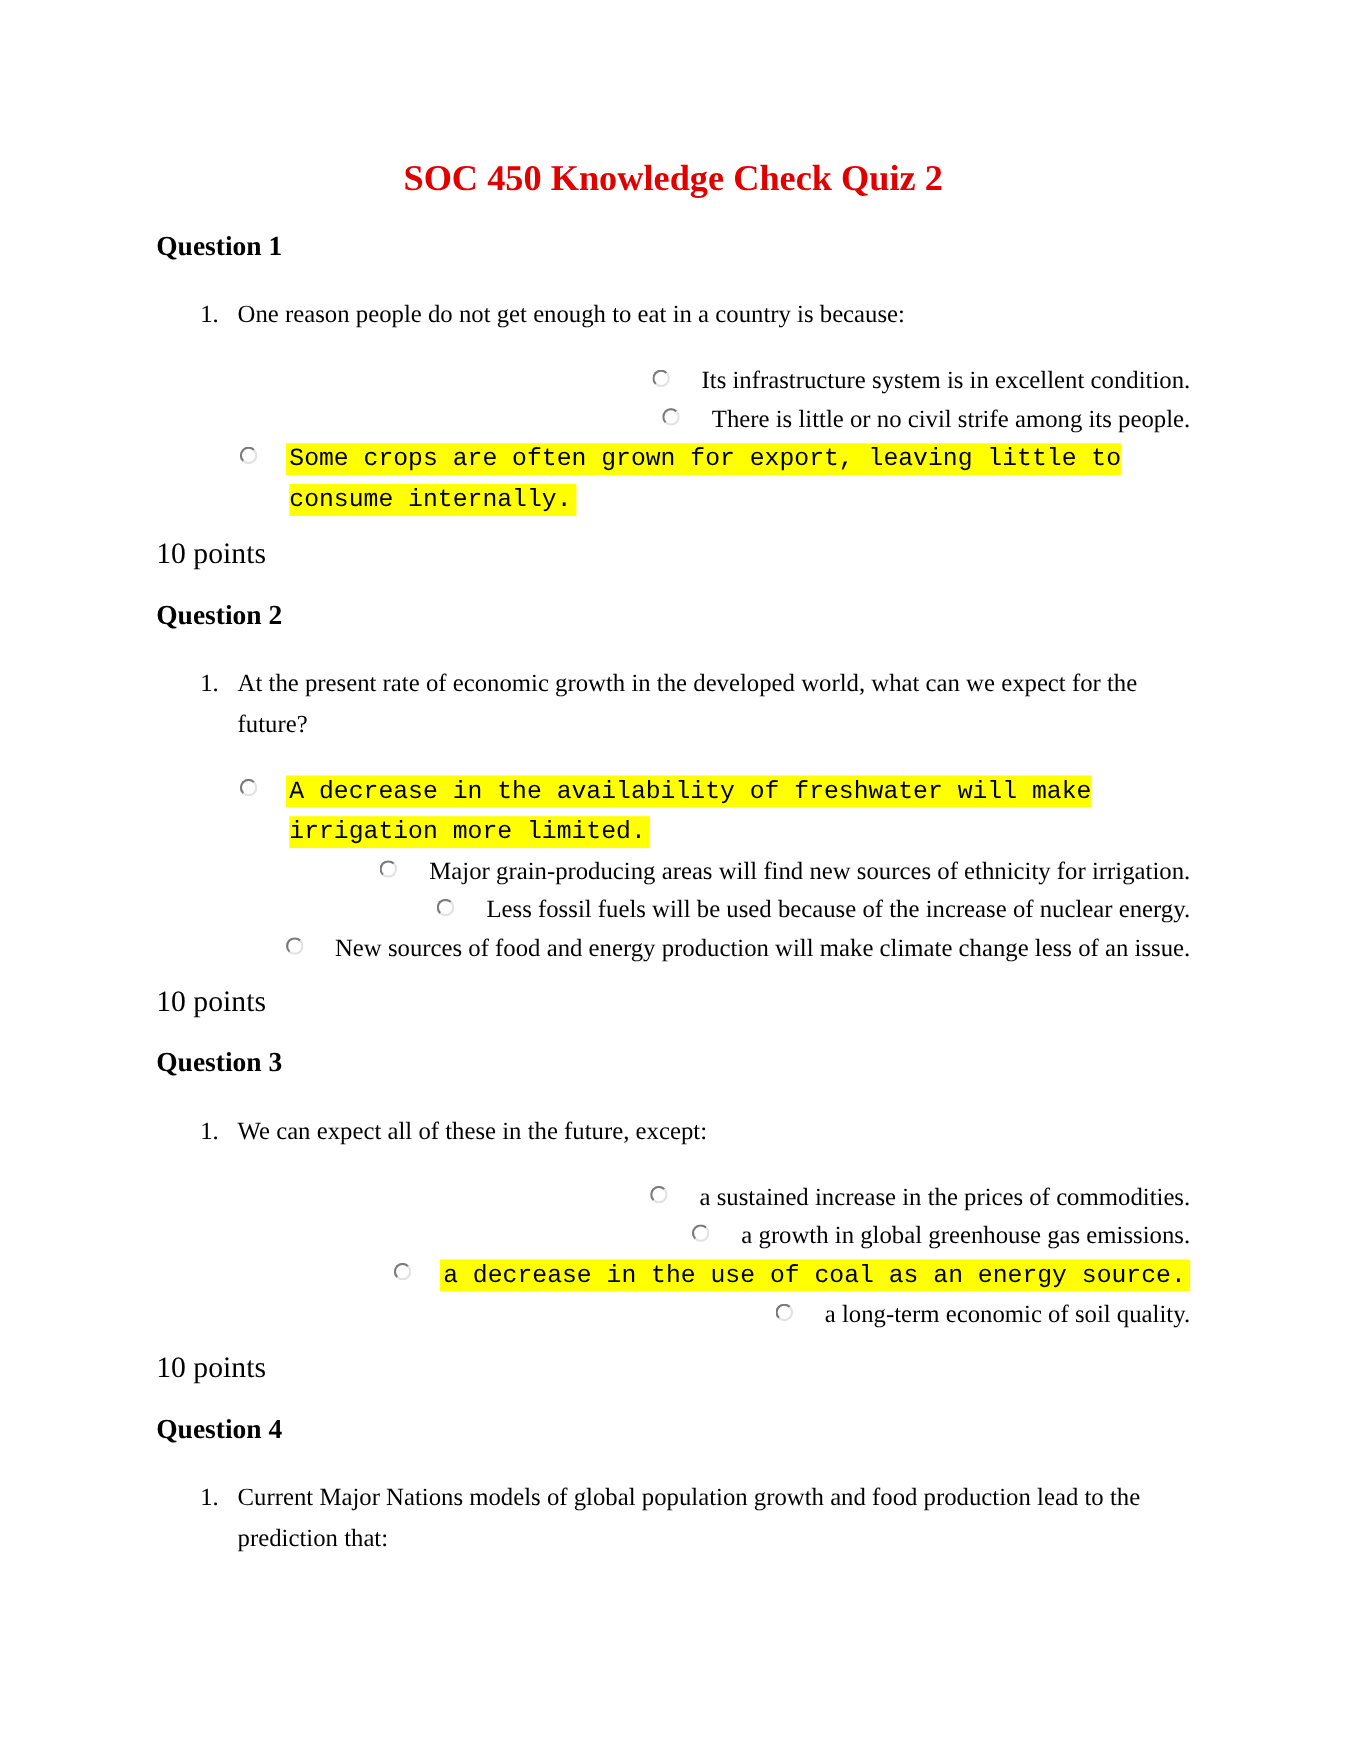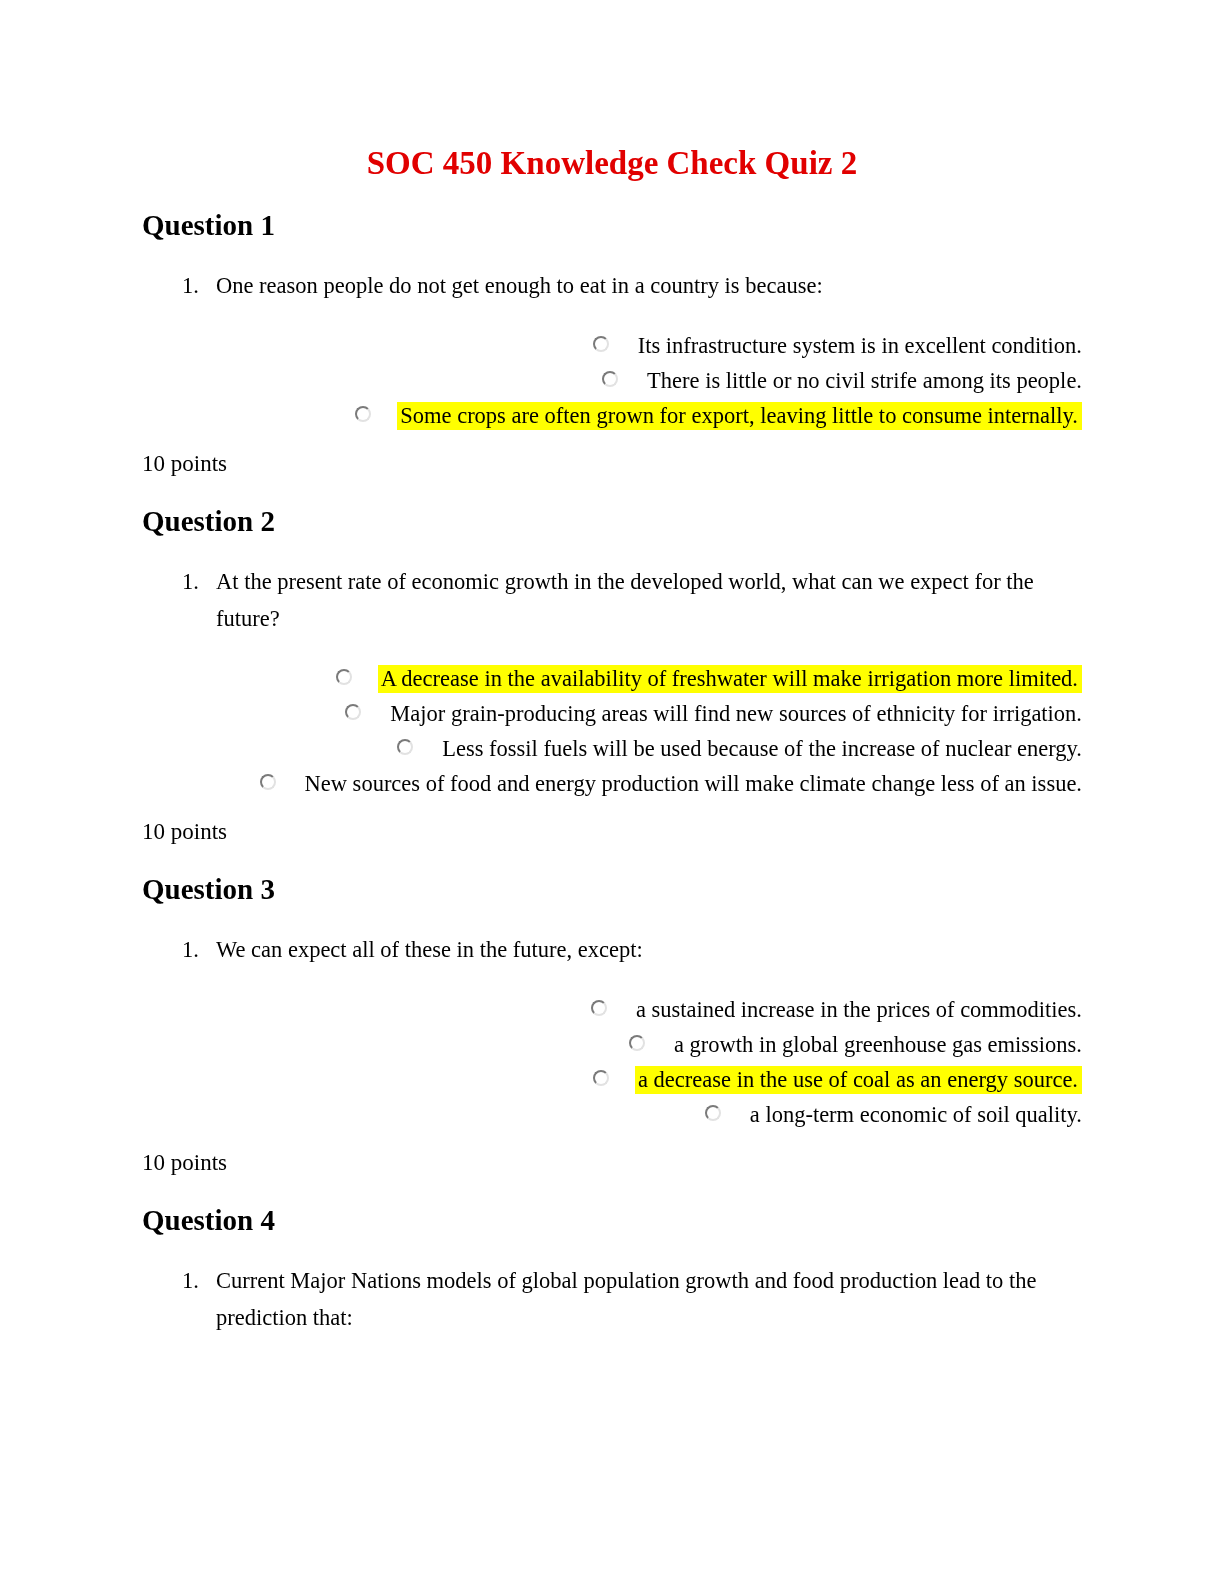--- a/index.html
+++ b/index.html
@@ -20,21 +20,21 @@
   }
   .title {
     margin: 0;
     font-size: 33px;
     line-height: 40px;
     font-weight: bold;
     text-align: center;
   }
   .q-heading {
     margin: 26px 0 0 0;
-    font-size: 29px;
+    font-size: 25px;
     line-height: 32px;
     font-weight: bold;
   }
   .q-prompt {
     display: flex;
     margin: 26px 0 0 40px;
     font-size: 22.5px;
     line-height: 37px;
   }
   .q-num {
@@ -65,24 +65,25 @@
     background: #ffffff;
   }
   .option-label {
     margin-left: 29px;
     max-width: 825px;
   }
   .option-text.hl {
     background: var(--hl, #ffff00);
     padding: 1px 4px 2px 3px;
     margin-left: -3px;
+    font-family: Liberation Mono, monospace;
   }
   .points {
     margin: 16px 0 0 0;
-    font-size: 23px;
+    font-size: 27px;
     line-height: 30px;
   }
 </style>
 </head>
 <body>
 
 <div class="page">
   <h1 class="title" style="color: rgb(225, 0, 0);">SOC 450 Knowledge Check Quiz 2</h1>
   <div>
   <section class="question">

